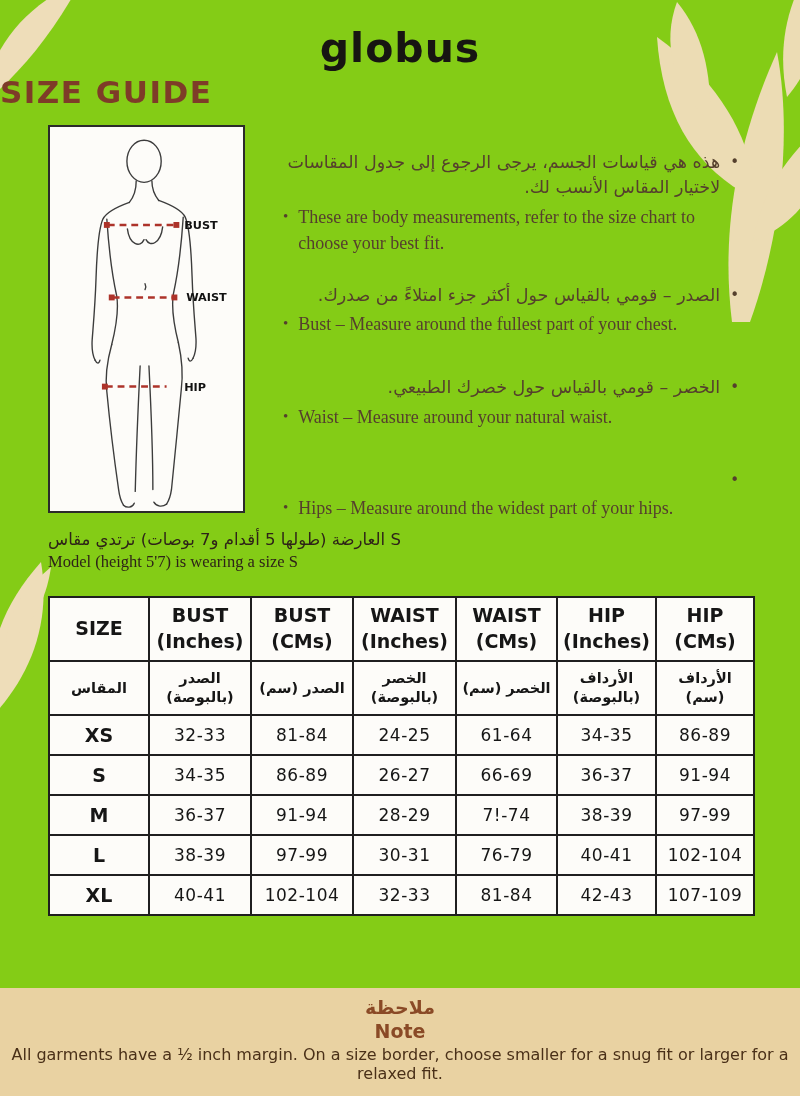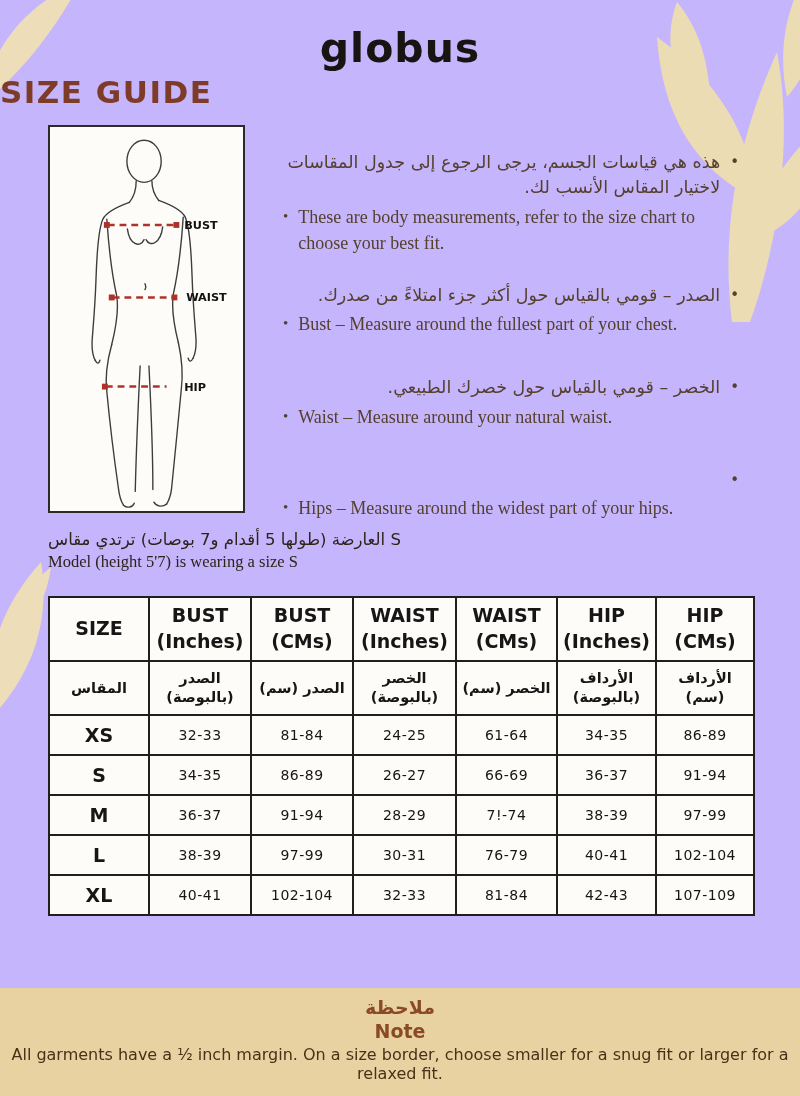--- a/index.html
+++ b/index.html
@@ -1,17 +1,17 @@
 <!DOCTYPE html>
 <html><head>
 <meta charset="utf-8">
 <style>
   html,body{margin:0;padding:0;}
   body{font-family:"DejaVu Sans",sans-serif;}
-  .page{position:relative;width:800px;height:1096px;background:#c4b5fd;overflow:hidden;}
+  .page{position:relative;width:800px;height:1096px;background:#84cc16;overflow:hidden;}
   .deco{position:absolute;z-index:0;}
   .content{position:absolute;inset:0;z-index:1;}
 
   
   .brand{position:absolute;top:24px;left:0;width:100%;text-align:center;
          font-size:41px;font-weight:600;letter-spacing:1px;color:#171512;}
   .page-title{position:absolute;top:74px;left:0;width:100%;
          font-size:31px;font-weight:bold;letter-spacing:1.5px;color:#7e3c28;}
 
   
@@ -35,21 +35,21 @@
 
   
   table.size-table{position:absolute;left:48px;top:596px;width:705px;
       border-collapse:collapse;background:#fdfcf9;table-layout:fixed;}
   table.size-table th,table.size-table td{border:2px solid #1f1f1f;text-align:center;
       vertical-align:middle;padding:0;color:#161616;}
   tr.hdr-en th{height:62px;font-size:19px;font-weight:bold;line-height:1.35;}
   tr.hdr-ar th{height:52px;font-size:14.5px;font-weight:bold;direction:rtl;line-height:1.3;}
   .h2{display:block;}
   tbody.rows th{height:38px;font-size:19px;font-weight:bold;}
-  tbody.rows td{font-size:14px;font-weight:500;letter-spacing:.5px;}
+  tbody.rows td{font-size:17px;font-weight:500;letter-spacing:.5px;}
 
   
   .note-band{position:absolute;left:0;top:988px;width:800px;height:108px;background:#e9d2a2;
              text-align:center;overflow:hidden;}
   .note-band .inner{position:relative;z-index:1;}
   .note-title-ar{margin-top:8px;font-size:19px;font-weight:bold;color:#8a4a26;direction:rtl;}
   .note-title-en{font-size:19px;font-weight:bold;color:#8a4a26;margin-top:2px;}
   .note-body-ar{font-size:15.5px;color:#52351b;direction:rtl;margin-top:5px;}
   .note-body-en{font-size:16px;color:#4a3018;margin-top:3px;}
 </style>

